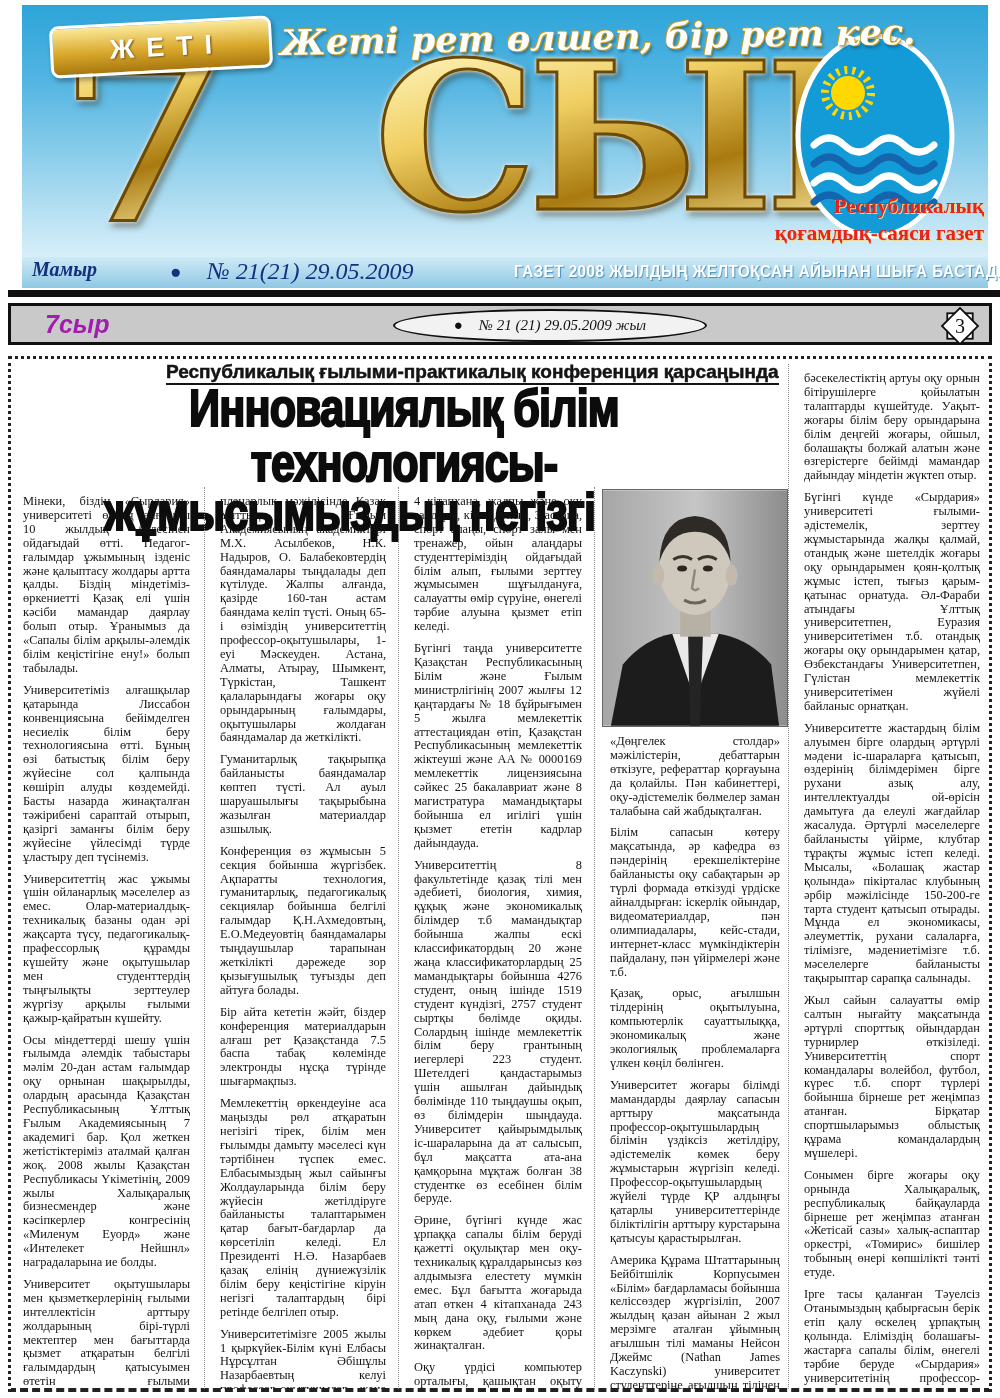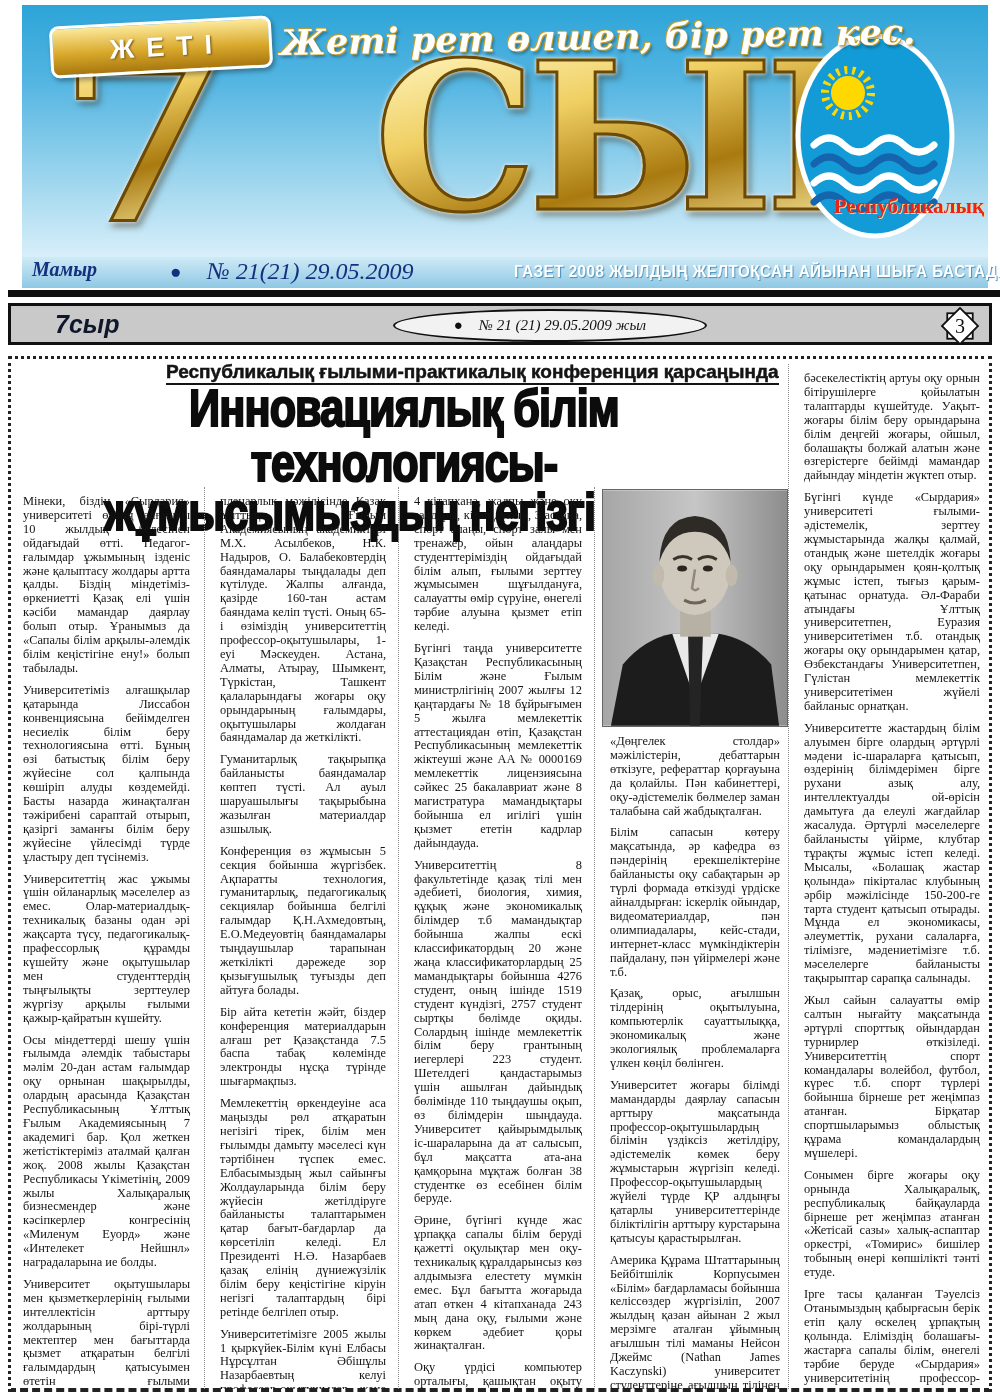--- a/index.html
+++ b/index.html
@@ -44,22 +44,22 @@
     font-size:24px;color:#14307e;}
   .ds-founded{position:absolute;left:492px;top:6px;width:470px;
     font-family:"Liberation Sans",sans-serif;font-weight:bold;font-size:16px;
     color:#ffffff;white-space:nowrap;transform:scaleX(.95);transform-origin:left center;
     letter-spacing:.5px;text-shadow:1px 1px 1px #4b8fb8;}
 
   
   .black-bar{position:absolute;left:8px;top:290px;width:992px;height:7px;background:#101010;}
   .page-header{position:absolute;left:8px;top:303px;width:984px;height:42px;
     background:#c9c9c9;border:3px solid #101010;box-sizing:border-box;}
-  .ph-name{position:absolute;left:44px;top:4px;font-family:"Liberation Sans",sans-serif;
-    font-weight:bold;font-style:italic;font-size:25px;color:#0f172a;}
+  .ph-name{position:absolute;left:34px;top:4px;font-family:"Liberation Sans",sans-serif;
+    font-weight:bold;font-style:italic;font-size:25px;color:#a21caf;}
   .ph-oval{position:absolute;left:382px;top:3px;width:310px;height:29px;
     border:2px solid #101010;border-radius:50%;background:#f2f2f2;
     display:flex;align-items:center;justify-content:center;gap:16px;
     font-style:italic;font-size:15px;color:#101010;}
   .ph-oval .bullet{font-size:15px;font-style:normal;}
   .ph-star{position:absolute;right:8px;top:0px;width:42px;height:40px;}
   .ph-star text{font-family:"Liberation Serif",serif;font-size:22px;}
 
   
   .article{position:absolute;left:8px;top:356px;width:984px;height:1036px;
@@ -109,20 +109,21 @@
         <path d="M20 112 q15 -14 30 0 t30 0 t30 0 t30 0" stroke="#ffffff" stroke-width="7"></path>
         <path d="M20 131 q15 -14 30 0 t30 0 t30 0 t30 0" stroke="#1565ae" stroke-width="7"></path>
         <path d="M20 150 q15 -14 30 0 t30 0 t30 0 t30 0" stroke="#ffffff" stroke-width="7"></path>
         <path d="M20 169 q15 -14 30 0 t30 0 t30 0 t30 0" stroke="#1565ae" stroke-width="7"></path>
       </g>
     </svg>
   </div>
 
   <div class="paper-type">
     <div>Республикалық</div>
+    <div>қоғамдық-саяси газет</div>
   </div>
 </div>
 
 <div class="date-strip">
   <div class="ds-month">Мамыр</div>
   <div class="ds-bullet">●</div>
   <div class="ds-issue">№ 21(21) 29.05.2009</div>
   <div class="ds-founded">ГАЗЕТ 2008 ЖЫЛДЫҢ ЖЕЛТОҚСАН АЙЫНАН ШЫҒА БАСТАДЫ</div>
 </div>
 

